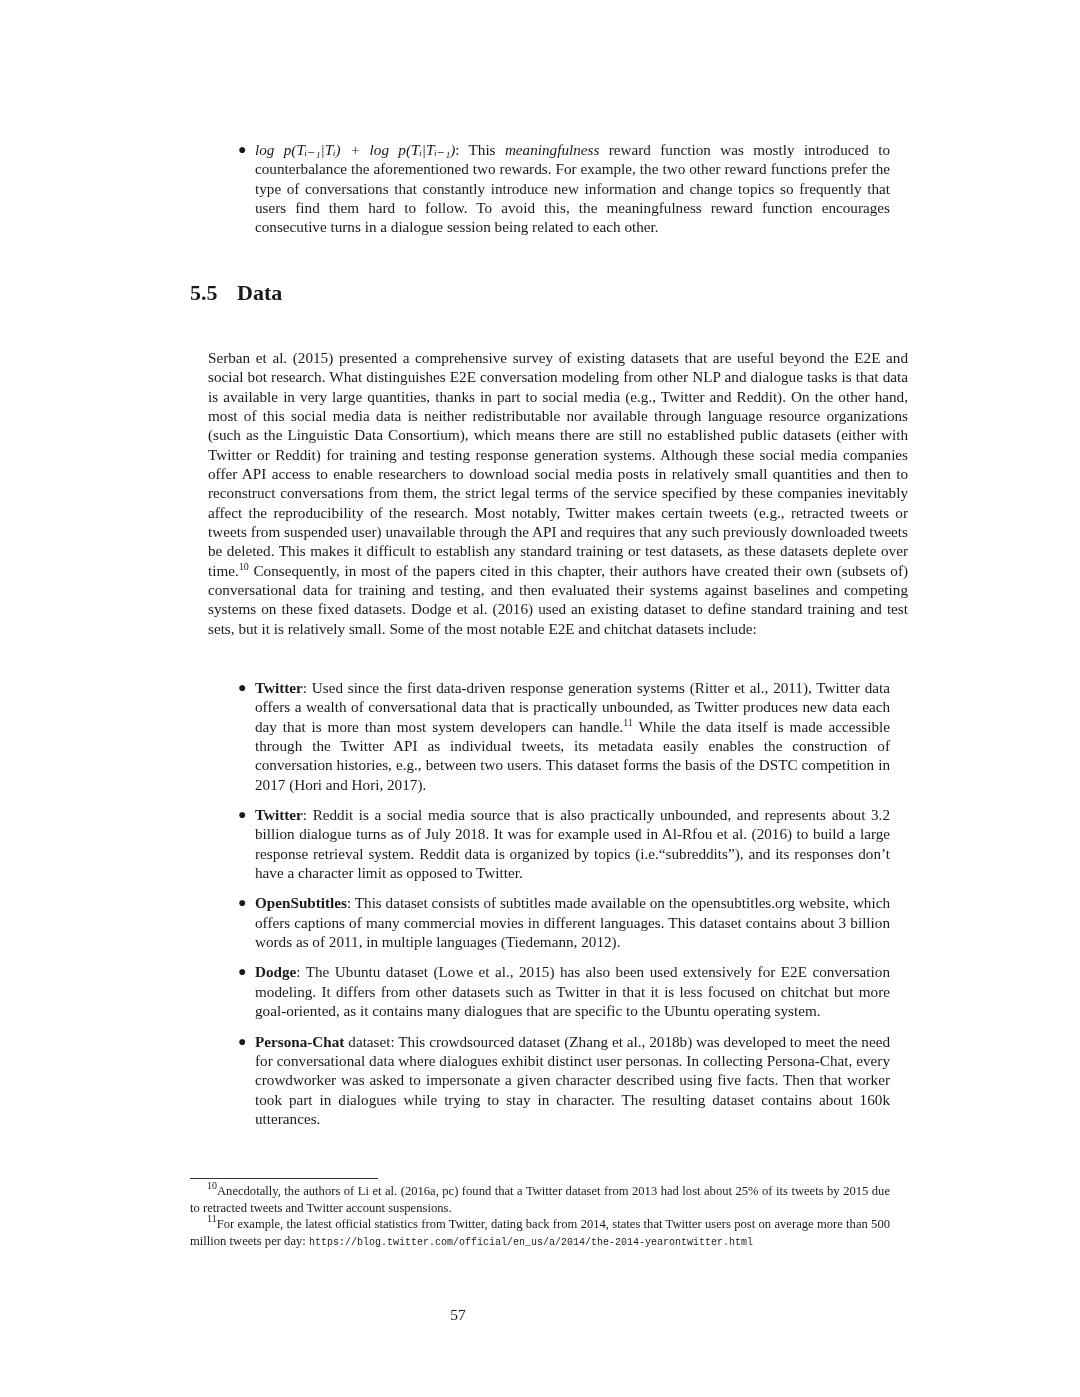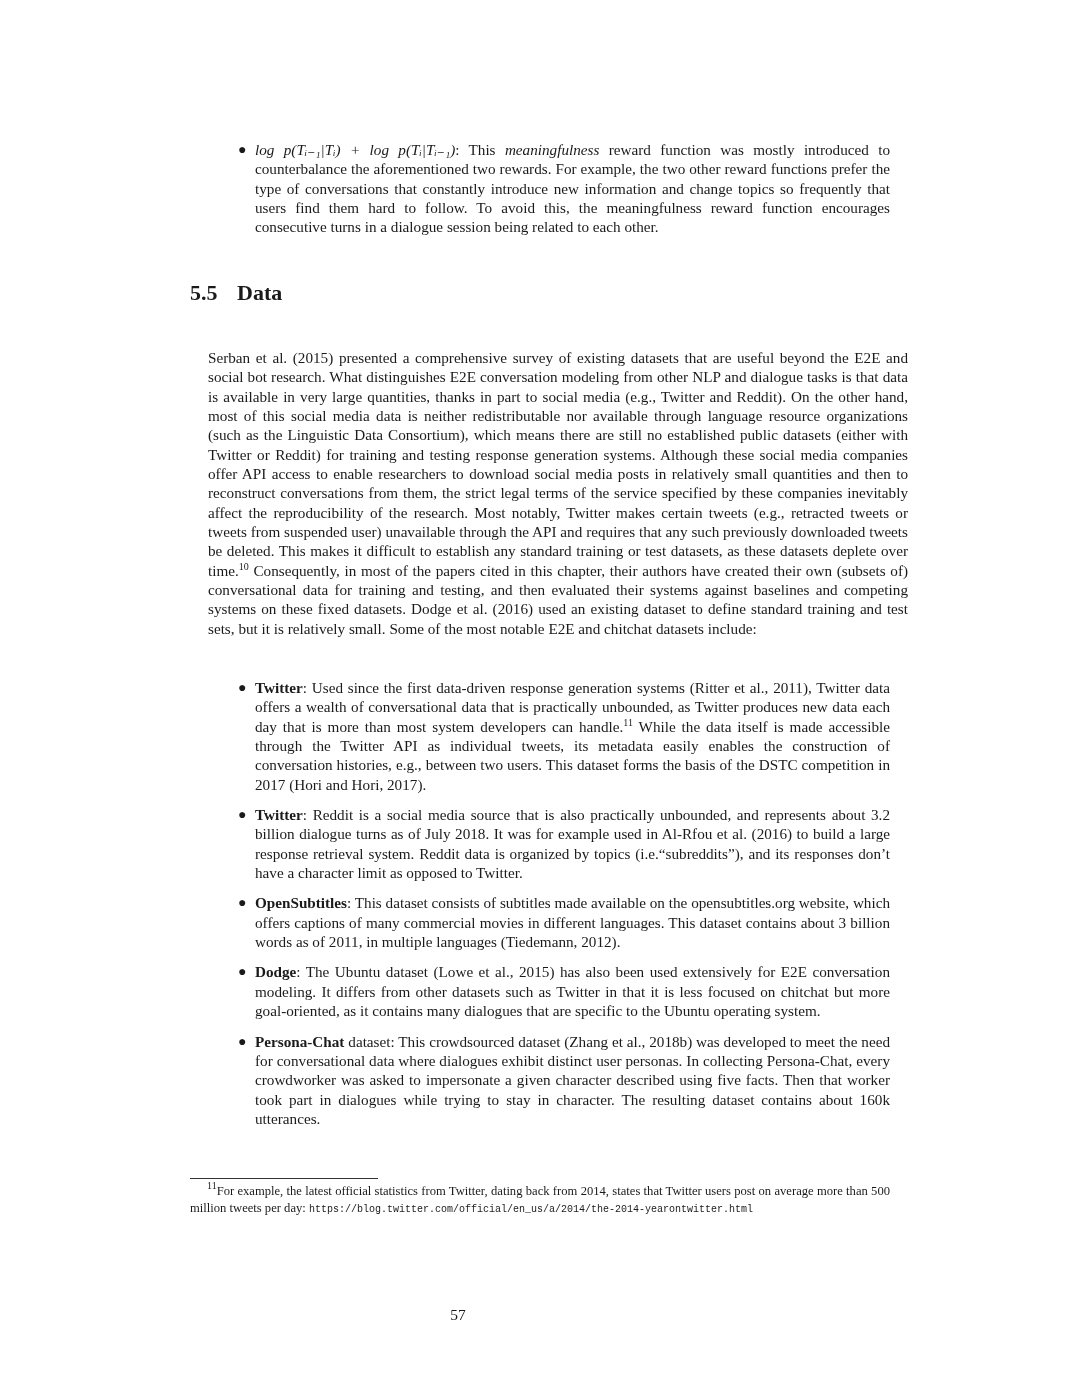--- a/index.html
+++ b/index.html
@@ -65,17 +65,20 @@
     <li class="bullet">
       <span class="dot">●</span>
       <b>Persona-Chat</b><span> dataset</span><span>: This crowdsourced dataset (Zhang et al., 2018b) was developed to meet the need for conversational data where dialogues exhibit distinct user personas. In collecting Persona-Chat, every crowdworker was asked to impersonate a given character described using five facts. Then that worker took part in dialogues while trying to stay in character. The resulting dataset contains about 160k utterances.</span>
     </li>
   </ul>
 </div>
 
 <div class="footnote-rule"></div>
 <div class="footnotes">
   <p class="footnote">
+    <span class="sup">10</span><span>Anecdotally, the authors of Li et al. (2016a, pc) found that a Twitter dataset from 2013 had lost about 25% of its tweets by 2015 due to retracted tweets and Twitter account suspensions.</span>
+  </p>
+  <p class="footnote">
     <span class="sup">11</span><span>For example, the latest official statistics from Twitter, dating back from 2014, states that Twitter users post on average more than 500 million tweets per day: </span><span class="mono" style="word-break:break-all;">https://blog.twitter.com/official/en_us/a/2014/the-2014-yearontwitter.html</span>
   </p>
 </div>
 
 <div class="page-number">57</div>
 
 </body></html>

